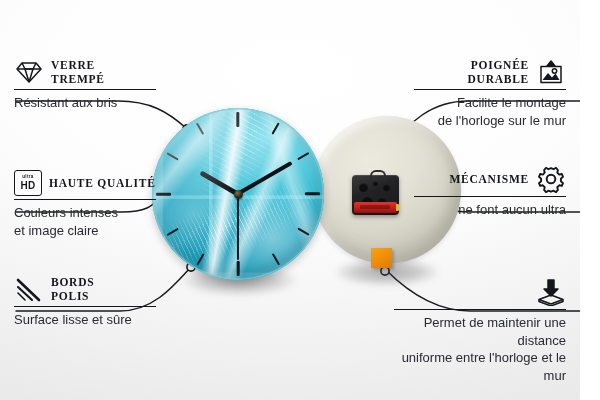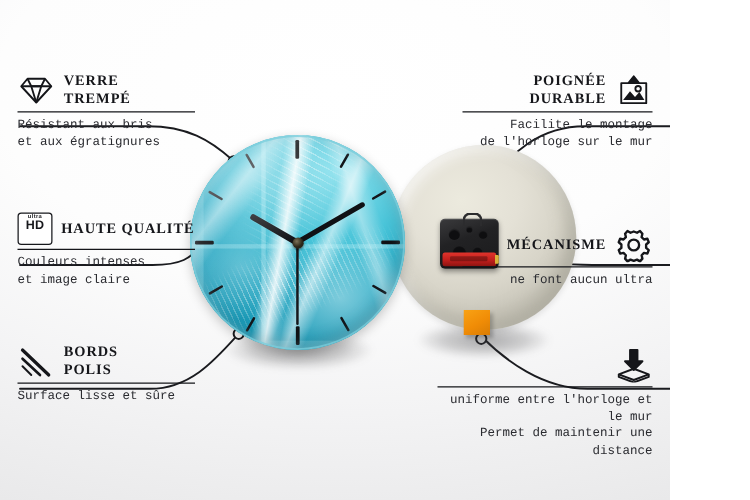--- a/index.html
+++ b/index.html
@@ -6,20 +6,21 @@
   body{
     width:600px;height:400px;overflow:hidden;
     font-family:"Liberation Serif", serif;
     background:#ffffff;
   }
   #stage{
     position:relative;width:536px;height:400px;
     background:
       radial-gradient(120% 90% at 50% 18%, #ffffff 0%, #fdfdfd 42%, #f3f3f4 72%, #e9e9ea 100%);
     overflow:hidden;
+    padding-left:44px;
   }
   
   #wires{position:absolute;left:0;top:0;width:600px;height:400px;}
 
   
   .clock{position:absolute;border-radius:50%;}
   #clock-shadow-front,#clock-shadow-back{
     position:absolute;border-radius:50%;
     background:radial-gradient(50% 50% at 50% 50%, rgba(60,60,62,.42) 0%, rgba(60,60,62,.22) 45%, rgba(60,60,62,0) 72%);
     filter:blur(3px);
@@ -105,32 +106,32 @@
   
   .callout{position:absolute;}
   .co-head{display:flex;align-items:center;gap:7px;}
   .co-title{
     font-family:"Liberation Serif", serif;
     font-weight:bold;font-size:11.5px;letter-spacing:.75px;
     color:#15161a;line-height:1.22;text-transform:uppercase;
   }
   .co-rule{height:1.4px;background:#15161a;margin:3px 0 4px;}
   .co-sub{
-    font-family:Liberation Mono, monospace;
-    font-size:10px;line-height:1.35;color:#2a2b30;
+    font-family:Liberation Sans, sans-serif;
+    font-size:13px;line-height:1.35;color:#2a2b30;
   }
   .left .co-head{justify-content:flex-start;}
   .left .co-title,.left .co-sub{text-align:left;}
   .right .co-head{justify-content:flex-end;flex-direction:row;}
   .right .co-title,.right .co-sub{text-align:right;}
   .ico{flex:0 0 auto;display:block;}
 
   #hd-badge{
     width:26px;height:24px;border:1.6px solid #17181c;border-radius:3px;
-    display:flex;flex-direction:column;align-items:center;
+    display:flex;flex-direction:column;align-items:center;justify-content:center;
     background:#fff;
   }
   #hd-ultra{font-family:"Liberation Sans",sans-serif;font-size:4.6px;font-weight:bold;letter-spacing:.3px;color:#17181c;line-height:1;}
   #hd-main{font-family:"Liberation Sans",sans-serif;font-size:10px;font-weight:bold;letter-spacing:.2px;color:#17181c;line-height:1;margin-top:.5px;}
 </style>
 </head>
 <body>
 
 <div id="stage">
 
@@ -263,21 +264,20 @@
         </g>
       </svg>
       <div class="co-title">
         <div>VERRE</div>
         <div>TREMPÉ</div>
       </div>
     </div>
     <div class="co-rule"></div>
     <div class="co-sub">
       <div>Résistant aux bris</div>
-      <div>et aux égratignures</div>
     </div>
   </div>
 
   <div class="callout left" style="left:14px;top:170px;width:142px;">
     <div class="co-head">
       <div id="hd-badge" class="ico">
         <div id="hd-ultra">ultra</div>
         <div id="hd-main">HD</div>
       </div>
       <div class="co-title">
@@ -326,21 +326,21 @@
         <div>BORDS</div>
         <div>POLIS</div>
       </div>
     </div>
     <div class="co-rule"></div>
     <div class="co-sub">
       <div>Surface lisse et sûre</div>
     </div>
   </div>
 
-  <div class="callout right" style="right:14px;top:182px;width:152px;">
+  <div class="callout right" style="right:14px;top:165px;width:152px;">
     <div class="co-head">
       <div class="co-title">
         <div>MÉCANISME</div>
       </div>
       <svg class="ico" width="30" height="28" viewBox="0 0 30 28">
         <g fill="none" stroke="#15161a" stroke-width="1.9" stroke-linejoin="round">
           <path d="M15 3.2 l2.6 1.0 2.4 -1.4 1.9 2.2 -0.6 2.7 1.9 1.9 2.7 -0.6 1.1 2.8 -2.1 1.8 0 2.7 2.1 1.8 -1.1 2.8 -2.7 -0.6 -1.9 1.9 0.6 2.7 -1.9 2.2 -2.4 -1.4 -2.6 1.0 -2.6 -1.0 -2.4 1.4 -1.9 -2.2 0.6 -2.7 -1.9 -1.9 -2.7 0.6 -1.1 -2.8 2.1 -1.8 0 -2.7 -2.1 -1.8 1.1 -2.8 2.7 0.6 1.9 -1.9 -0.6 -2.7 1.9 -2.2 2.4 1.4 Z"></path>
           <circle cx="15" cy="14" r="4.3"></circle>
         </g>
       </svg>
@@ -356,18 +356,18 @@
       <svg class="ico" width="30" height="28" viewBox="0 0 30 28">
         <g fill="none" stroke="#15161a" stroke-width="1.5" stroke-linejoin="round">
           <path d="M12 2 H18 V11 H22 L15 18 L8 11 H12 Z" fill="#15161a"></path>
           <path d="M15 17 L27 21.5 L15 26 L3 21.5 Z"></path>
           <path d="M3 21.5 V23.5 L15 28 L27 23.5 V21.5"></path>
         </g>
       </svg>
     </div>
     <div class="co-rule"></div>
     <div class="co-sub">
+      <div>Permet de maintenir une distance</div>
       <div>uniforme entre l'horloge et le mur</div>
-      <div>Permet de maintenir une distance</div>
     </div>
   </div>
 
 </div>
 
 </body></html>

